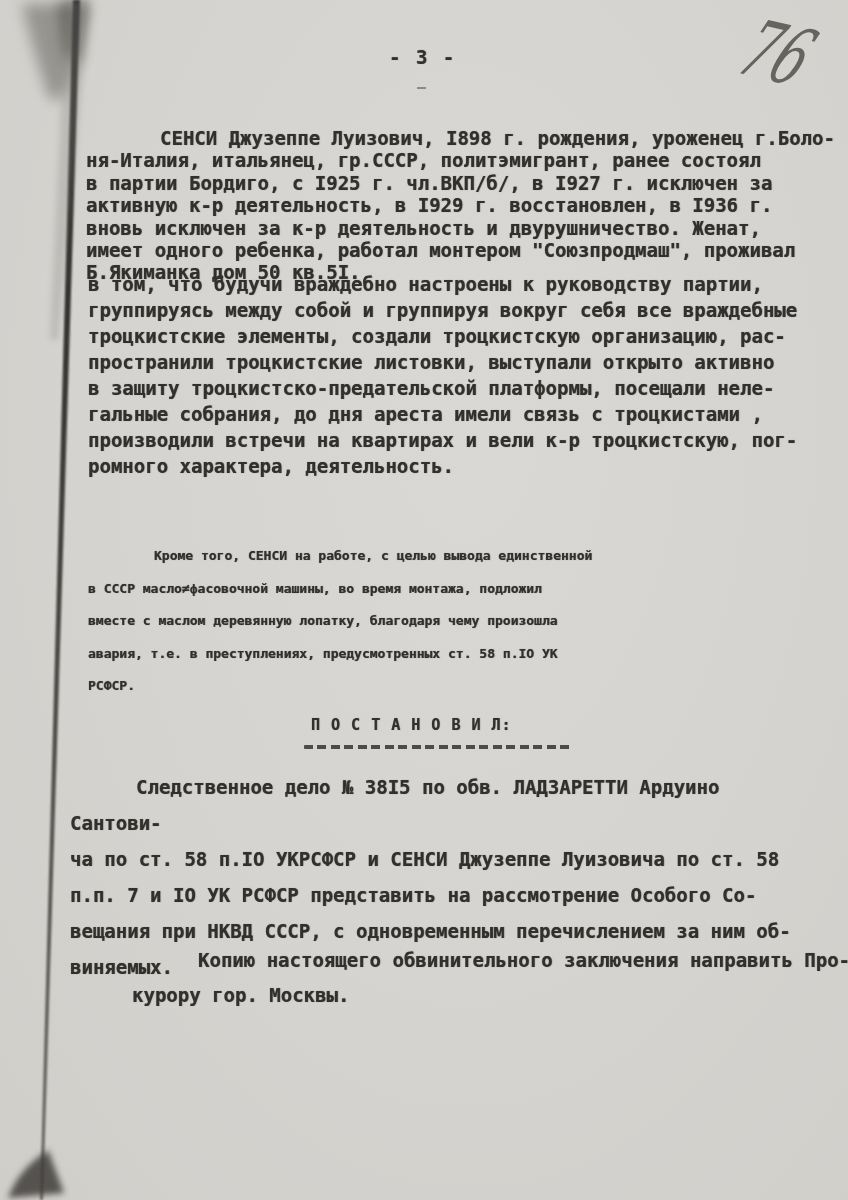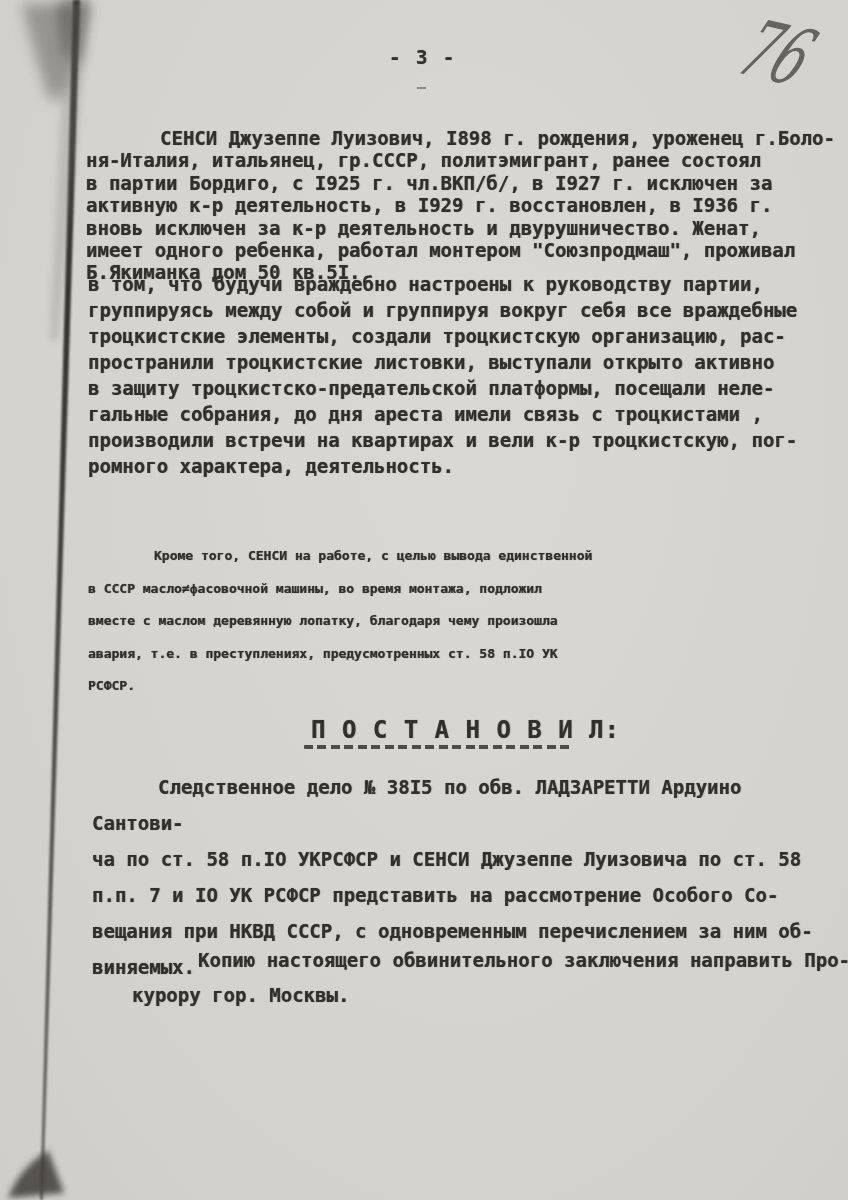--- a/index.html
+++ b/index.html
@@ -25,29 +25,29 @@
     font-weight: bold;
     color: #31302c;
     text-shadow:
       0.5px 0.3px 0.9px rgba(49,48,44,0.55),
       -0.3px -0.2px 0.6px rgba(49,48,44,0.30);
   }
   #pagenum  { left: 389px; top: 46px;  font-size: 19px; letter-spacing: 2px; }
   #p-bio    { left: 86px;  top: 127px; width: 750px; font-size: 19px; line-height: 22.4px; text-indent: 74px; }
   #p-charges{ left: 88px;  top: 271px; width: 744px; font-size: 19px; line-height: 26px; }
   #p-sabotage{ left: 88px; top: 540px; width: 744px; font-size: 13px; line-height: 32.5px; text-indent: 66px; }
-  #heading  { left: 311px; top: 716px; font-size: 24px; letter-spacing: 1px; }
+  #heading  { left: 311px; top: 716px; font-size: 15px; letter-spacing: 1px; }
   #underline{
     position: absolute;
     left: 304px; top: 745px; width: 270px; height: 4px;
     background: repeating-linear-gradient(90deg, #34332f 0 9px, rgba(0,0,0,0) 9px 13.5px);
     opacity: 0.85;
     border-radius: 1px;
   }
-  #p-case   { left: 92px;  top: 769px; width: 752px; font-size: 19px; line-height: 36px; text-indent: 66px; }
+  #p-case   { left: 70px;  top: 769px; width: 752px; font-size: 19px; line-height: 36px; text-indent: 66px; }
   #p-copy   { left: 88px;  top: 943px; width: 744px; font-size: 19px; line-height: 35px; text-indent: 66px; margin-left: 44px; }
   #folio {
     position: absolute;
     left: 726px; top: 14px;
     font-family: "DejaVu Serif", "Liberation Serif", serif;
     font-style: italic;
     font-size: 80px;
     line-height: 1;
     color: #4a4944;
     opacity: 0.8;

